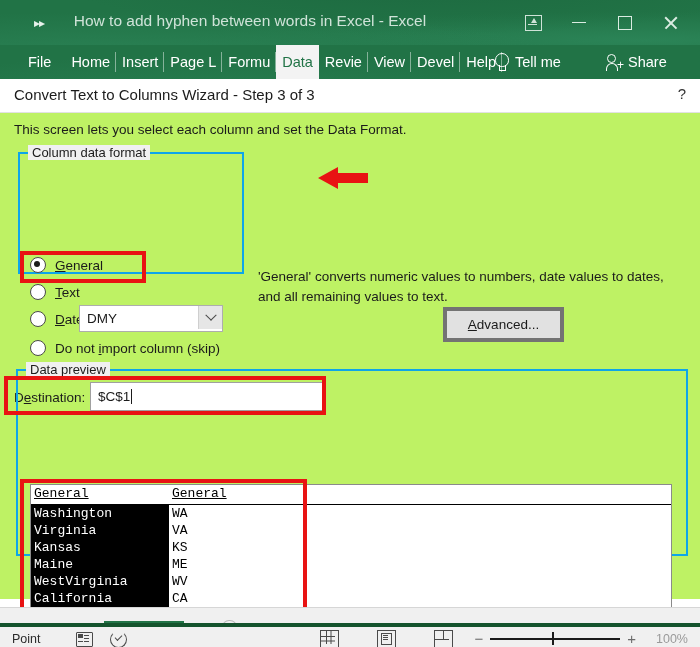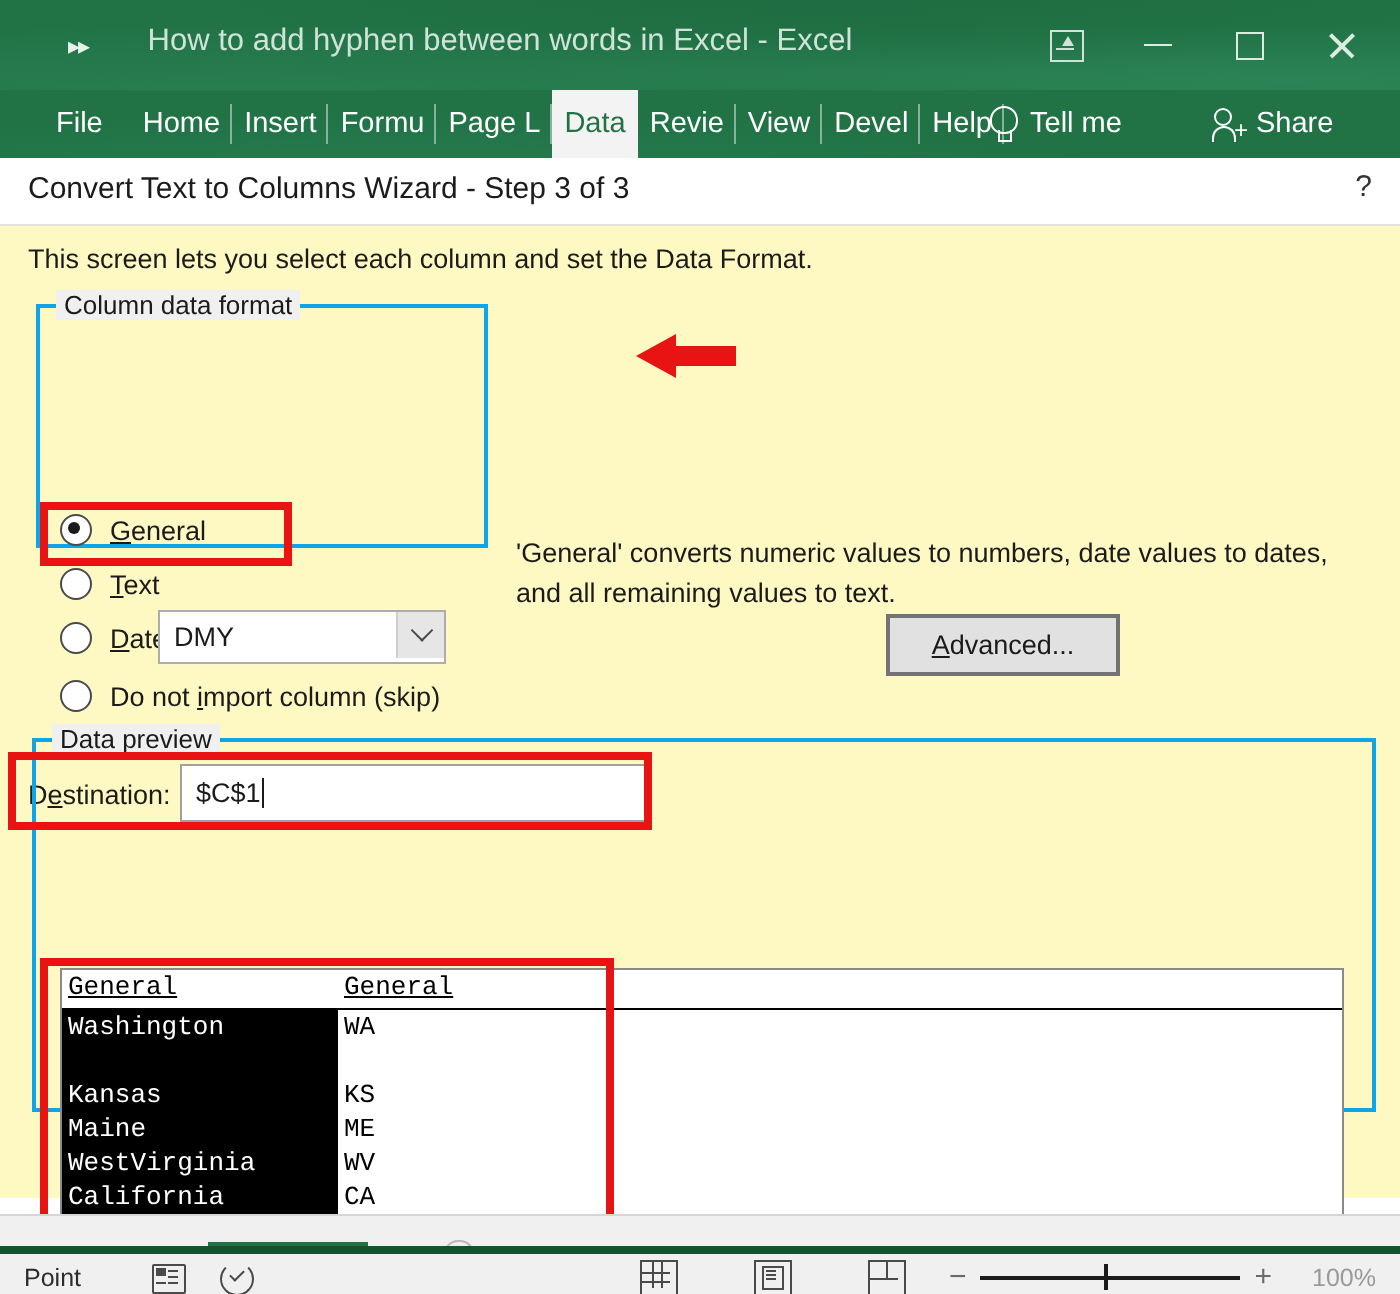--- a/index.html
+++ b/index.html
@@ -114,21 +114,21 @@
   .person-plus::after {
     content: ""; position: absolute; left: 0.5px; top: 10px; width: 10px; height: 7px;
     border: 1.5px solid #fff; border-bottom: none; border-radius: 6px 6px 0 0;
   }
   .plus-mark { position: absolute; right: -1px; bottom: 1px; color: #fff; font-size: 12px; line-height: 10px; }
 
   
   .dialog {
     position: absolute; left: 0; top: 79px;
     width: 700px; height: 520px;
-    background: #fef9c3;
+    background: #bef264;
   }
   .dlg-titlebar {
     position: absolute; left: 0; top: 0; width: 700px; height: 33px;
     background: #ffffff;
     border-bottom: 1px solid #e2e2e2;
   }
   .dlg-title {
     position: absolute; left: 14px; top: 7px;
     font-size: 15px; color: #1b1b1b;
   }
@@ -184,21 +184,21 @@
   .chev-down {
     width: 7px; height: 7px; border-right: 1.4px solid #4a4a4a; border-bottom: 1.4px solid #4a4a4a;
     transform: rotate(45deg) translate(-2px,-2px);
   }
 
   .desc-right {
     position: absolute; left: 258px; top: 188px; width: 432px;
     font-size: 13.5px; color: #1b1b1b; line-height: 1.45;
   }
   .btn {
-    background: #e1e1e1; border: 2px solid #737373;
+    background: #e1e1e1; border: 4px solid #737373;
     font-size: 13.5px; color: #1b1b1b;
     display: flex; align-items: center; justify-content: center;
     font-family: "Liberation Sans", sans-serif;
   }
   .btn-advanced { position: absolute; left: 443px; top: 228px; width: 113px; height: 27px; }
 
   
   .dest-label {
     position: absolute; left: 14px; top: 311px;
     font-size: 13.5px; color: #1b1b1b;
@@ -381,24 +381,24 @@
       <div class="tab file">
           <span>File</span>
         </div>
       <div class="tab narrow sep">
           <span>Home</span>
         </div>
       <div class="tab sep">
           <span>Insert</span>
         </div>
       <div class="tab narrow sep">
+          <span>Page L</span>
+        </div>
+      <div class="tab narrow sep">
           <span>Formu</span>
-        </div>
-      <div class="tab narrow sep">
-          <span>Page L</span>
         </div>
       <div class="tab active">
           <span>Data</span>
         </div>
       <div class="tab narrow sep">
           <span>Revie</span>
         </div>
       <div class="tab sep">
           <span>View</span>
         </div>
@@ -478,20 +478,24 @@
       <div class="prev-head">
         <span style="left:3px;">General</span>
         <span style="left:141px;">General</span>
       </div>
       <div class="prev-body">
         <div class="col-sel"></div>
         <div class="coldiv"></div>
         <div class="prev-row" style="top:0px;">
           <span class="cell-a inv">Washington</span>
           <span class="cell-b">WA</span>
+        </div>
+        <div class="prev-row" style="top:17px;">
+          <span class="cell-a inv">Virginia</span>
+          <span class="cell-b">VA</span>
         </div>
         <div class="prev-row" style="top:34px;">
           <span class="cell-a inv">Kansas</span>
           <span class="cell-b">KS</span>
         </div>
         <div class="prev-row" style="top:51px;">
           <span class="cell-a inv">Maine</span>
           <span class="cell-b">ME</span>
         </div>
         <div class="prev-row" style="top:68px;">

